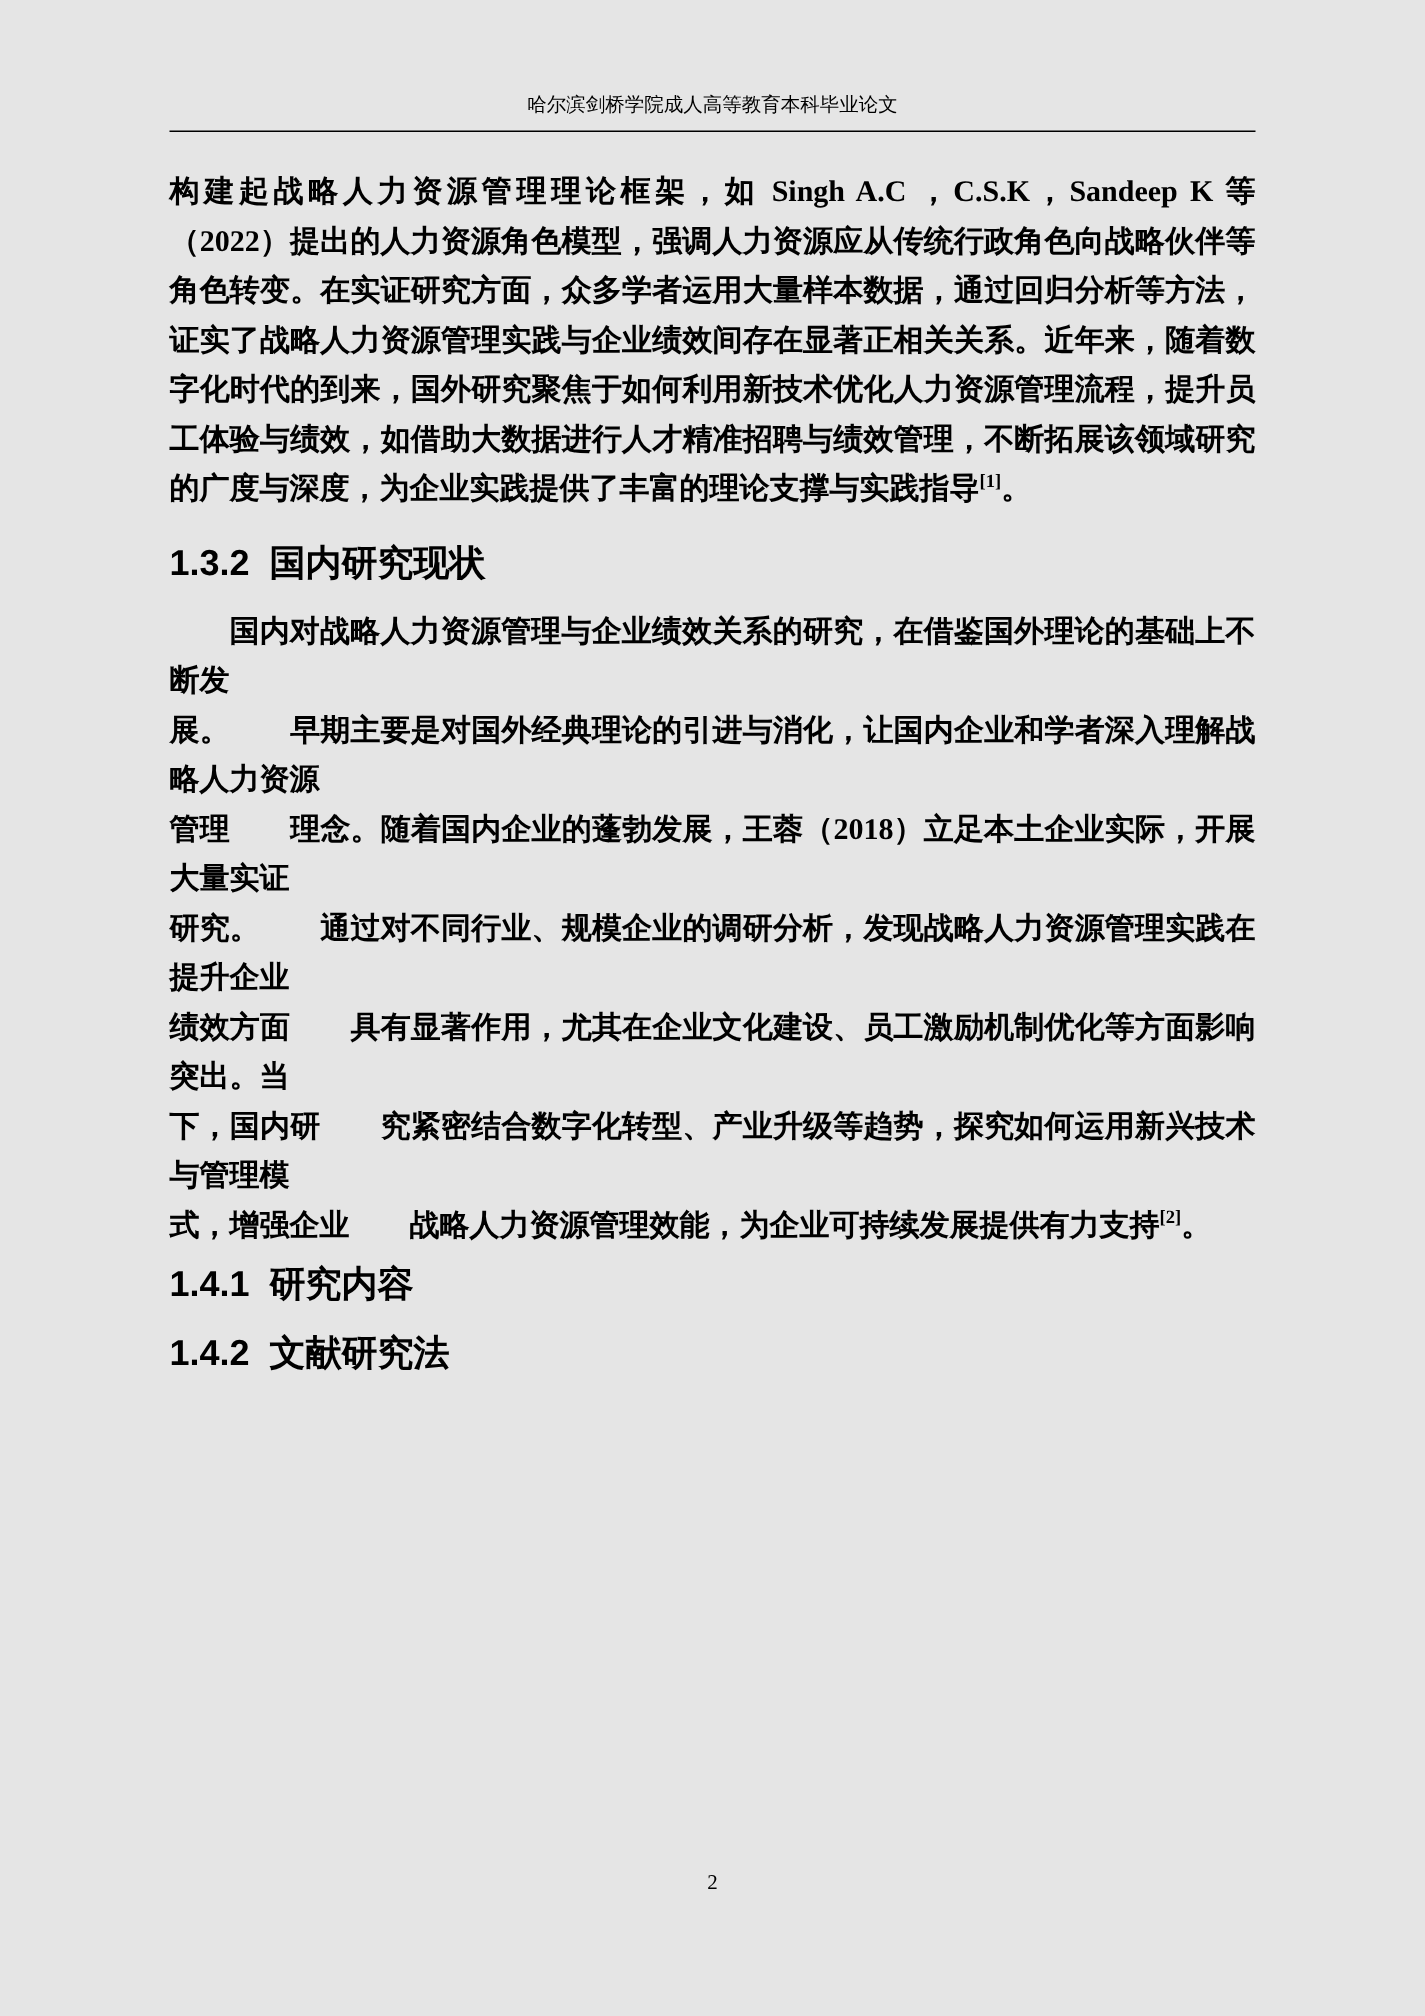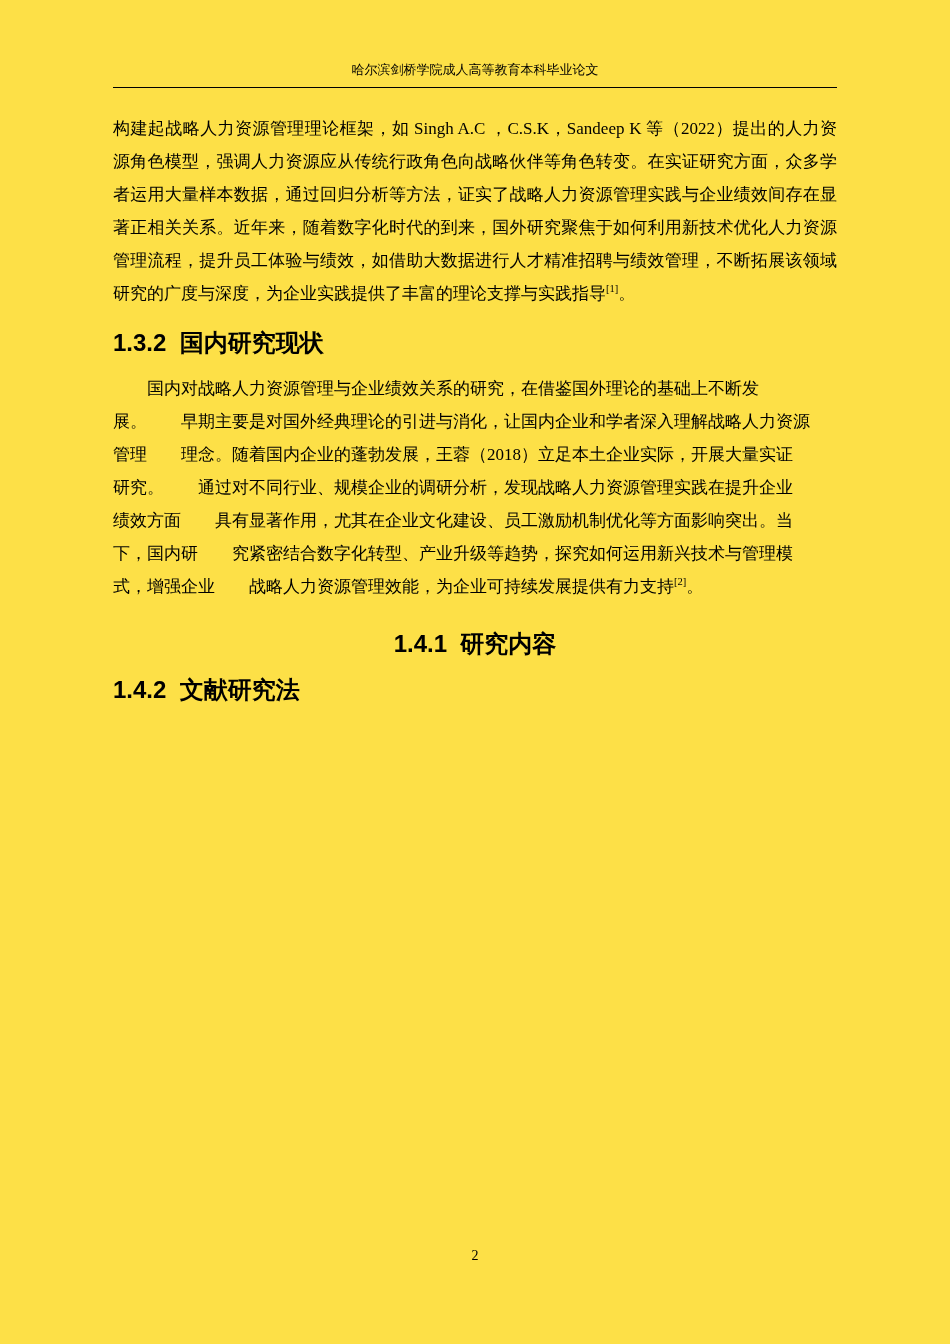--- a/index.html
+++ b/index.html
@@ -4,21 +4,21 @@
 <style>
   html, body {
     margin: 0;
     padding: 0;
     background: #ffffff;
   }
   .page {
     position: relative;
     width: 950px;
     height: 1344px;
-    background: #fde047;
+    background: #e5e5e5;
     overflow: hidden;
     color: #000000;
   }
   .header {
     position: absolute;
     top: 60px;
     left: 113px;
     width: 724px;
     text-align: center;
     font-family: "Liberation Serif", "DejaVu Serif", serif;
@@ -29,24 +29,25 @@
   }
   .content {
     position: absolute;
     top: 112px;
     left: 113px;
     width: 724px;
   }
   .body-para {
     margin: 0;
     font-family: "Liberation Serif", "DejaVu Serif", serif;
-    font-size: 17px;
+    font-size: 20px;
     line-height: 33px;
     text-align: justify;
     text-indent: 2em;
+    font-weight: bold;
   }
   .no-indent {
     text-indent: 0;
   }
   .pre-lines {
     white-space: pre-line;
   }
   .body-para sup {
     font-size: 0.62em;
     line-height: 0;
@@ -62,22 +63,21 @@
   }
   .heading-3 {
     margin: 20px 0 16px 0;
     font-family: "Liberation Sans", "DejaVu Sans", sans-serif;
     font-weight: bold;
     font-size: 24px;
     line-height: 26px;
     white-space: pre-wrap;
   }
   .heading-3.tight {
-    margin-top: 28px;
-    text-align: center;
+    margin-top: 10px;
   }
   .page-number {
     position: absolute;
     bottom: 80px;
     left: 0;
     width: 100%;
     text-align: center;
     font-family: "Liberation Serif", "DejaVu Serif", serif;
     font-size: 14px;
   }

